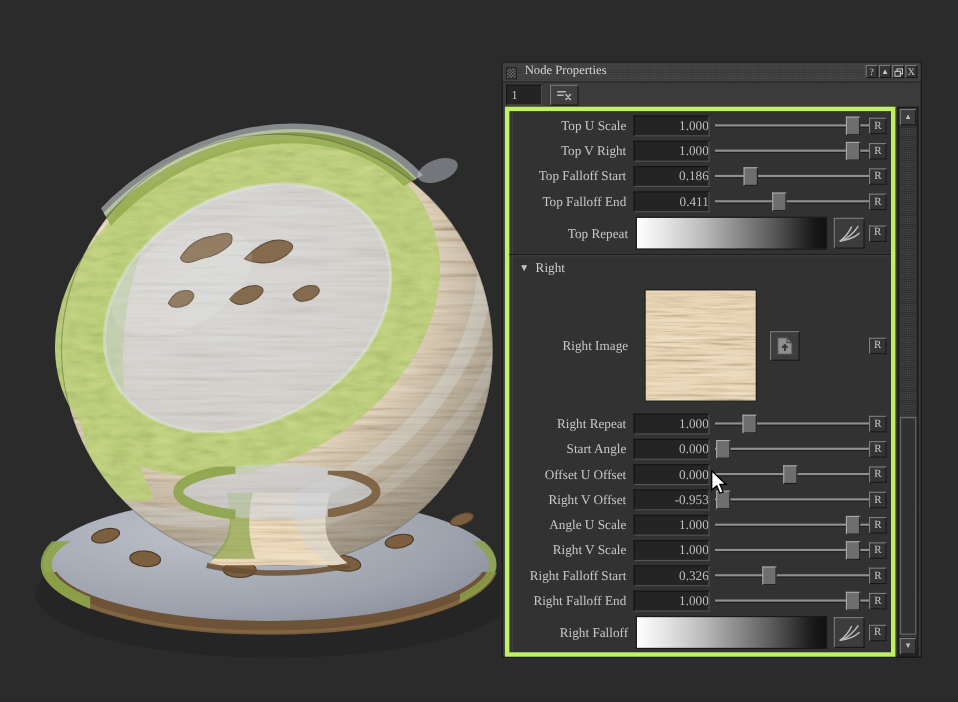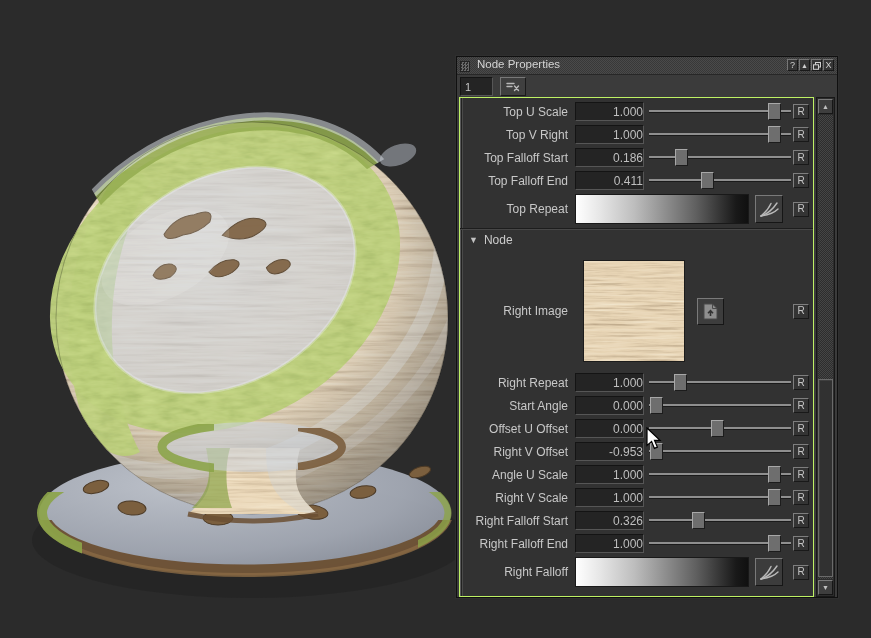--- a/index.html
+++ b/index.html
@@ -1,17 +1,17 @@
 <!DOCTYPE html>
 <html><head>
 <meta charset="utf-8">
 <style>
   html,body{margin:0;padding:0;background:#2b2b2b;}
   #stage{position:relative;width:871px;height:638px;overflow:hidden;background:#2b2b2b;
-         font-family:Liberation Sans, sans-serif;}
+         font-family:Liberation Serif, serif;}
 
   
   .panel{position:absolute;left:456px;top:56px;width:382px;height:542px;
          background:#3b3b3b;border:1px solid #101010;box-sizing:border-box;
          box-shadow:0 0 0 1px #2f2f2f;}
   .titlebar{position:relative;height:17px;
     background-image:repeating-conic-gradient(#4a4a4a 0% 25%, #383838 0% 50%);
     background-size:2px 2px;border-bottom:1px solid #272727;}
   .titlebar .grip{position:absolute;left:3px;top:4px;width:8px;height:9px;
     background-image:repeating-conic-gradient(#6a6a6a 0% 25%, #2c2c2c 0% 50%);
@@ -27,21 +27,21 @@
   
   .toolbar{position:relative;height:23px;}
   .tb-field{position:absolute;left:3px;top:2px;width:33px;height:19px;box-sizing:border-box;
     background:#242424;border:1px solid;border-color:#141414 #565656 #565656 #141414;
     color:#c4c4c4;font-size:11px;padding:0 0 0 4px;font-family:inherit;}
   .tb-iconbtn{position:absolute;left:43px;top:2px;width:26px;height:19px;box-sizing:border-box;
     background:#3f3f3f;border:1px solid;border-color:#787878 #1a1a1a #1a1a1a #787878;
     padding:0;display:flex;align-items:center;justify-content:center;cursor:default;}
   
   .content{position:absolute;left:2px;top:40px;width:355px;height:500px;box-sizing:border-box;
-    background:#323232;border:1px solid #bef264;
+    background:#323232;border:4px solid #bef264;
     box-shadow:inset 1px 0 0 #5a5a5a, inset 2px 0 0 #222, inset 3px 0 0 #4a4a4a;
     overflow:hidden;padding-top:2px;}
   .row{display:flex;align-items:center;height:23px;}
   .lbl{width:112px;text-align:right;padding-right:4px;box-sizing:border-box;
        font-size:12px;color:#c8c8c8;white-space:nowrap;overflow:hidden;}
   .field{margin-left:3px;width:69px;height:19px;box-sizing:border-box;background:#242424;
     border:1px solid;border-color:#141414 #565656 #565656 #141414;color:#bfbfbf;
     font-size:12px;padding:0 0 0 4px;font-family:inherit;text-align:right;}
   .slider{position:relative;margin-left:5px;width:142px;height:17px;}
   .track{position:absolute;left:0;right:0;top:7px;height:2px;background:#8f8f8f;
@@ -315,21 +315,21 @@
             <path d="M2 15 C 8 13, 14 8, 18 2" class="icon-stroke" stroke="#a5a5a5"></path>
             <path d="M2 15 C 9 14, 15 12, 19 8" class="icon-stroke" stroke="#8d8d8d"></path>
             <path d="M2 15 C 7 11, 10 7, 12 2.5" class="icon-stroke" stroke="#8d8d8d"></path>
           </svg>
         </button>
         <button class="rbtn">R</button>
       </div>
 
       <div class="sec-header">
         <span class="sec-arrow">▼</span>
-        <span class="sec-title">Node</span>
+        <span class="sec-title">Right</span>
       </div>
 
       <div class="img-row">
         <span class="lbl">Right Image</span>
         <span class="thumb">
           <svg width="100" height="100" viewBox="0 0 100 100">
             <defs>
               <filter id="woodT" x="-5%" y="-5%" width="110%" height="110%">
                 <feTurbulence type="fractalNoise" baseFrequency="0.02 0.38" numOctaves="4" seed="4"></feTurbulence>
                 <feColorMatrix type="matrix" values="0.33 0.33 0.33 0 0  0.33 0.33 0.33 0 0  0.33 0.33 0.33 0 0  0 0 0 0 1"></feColorMatrix>

